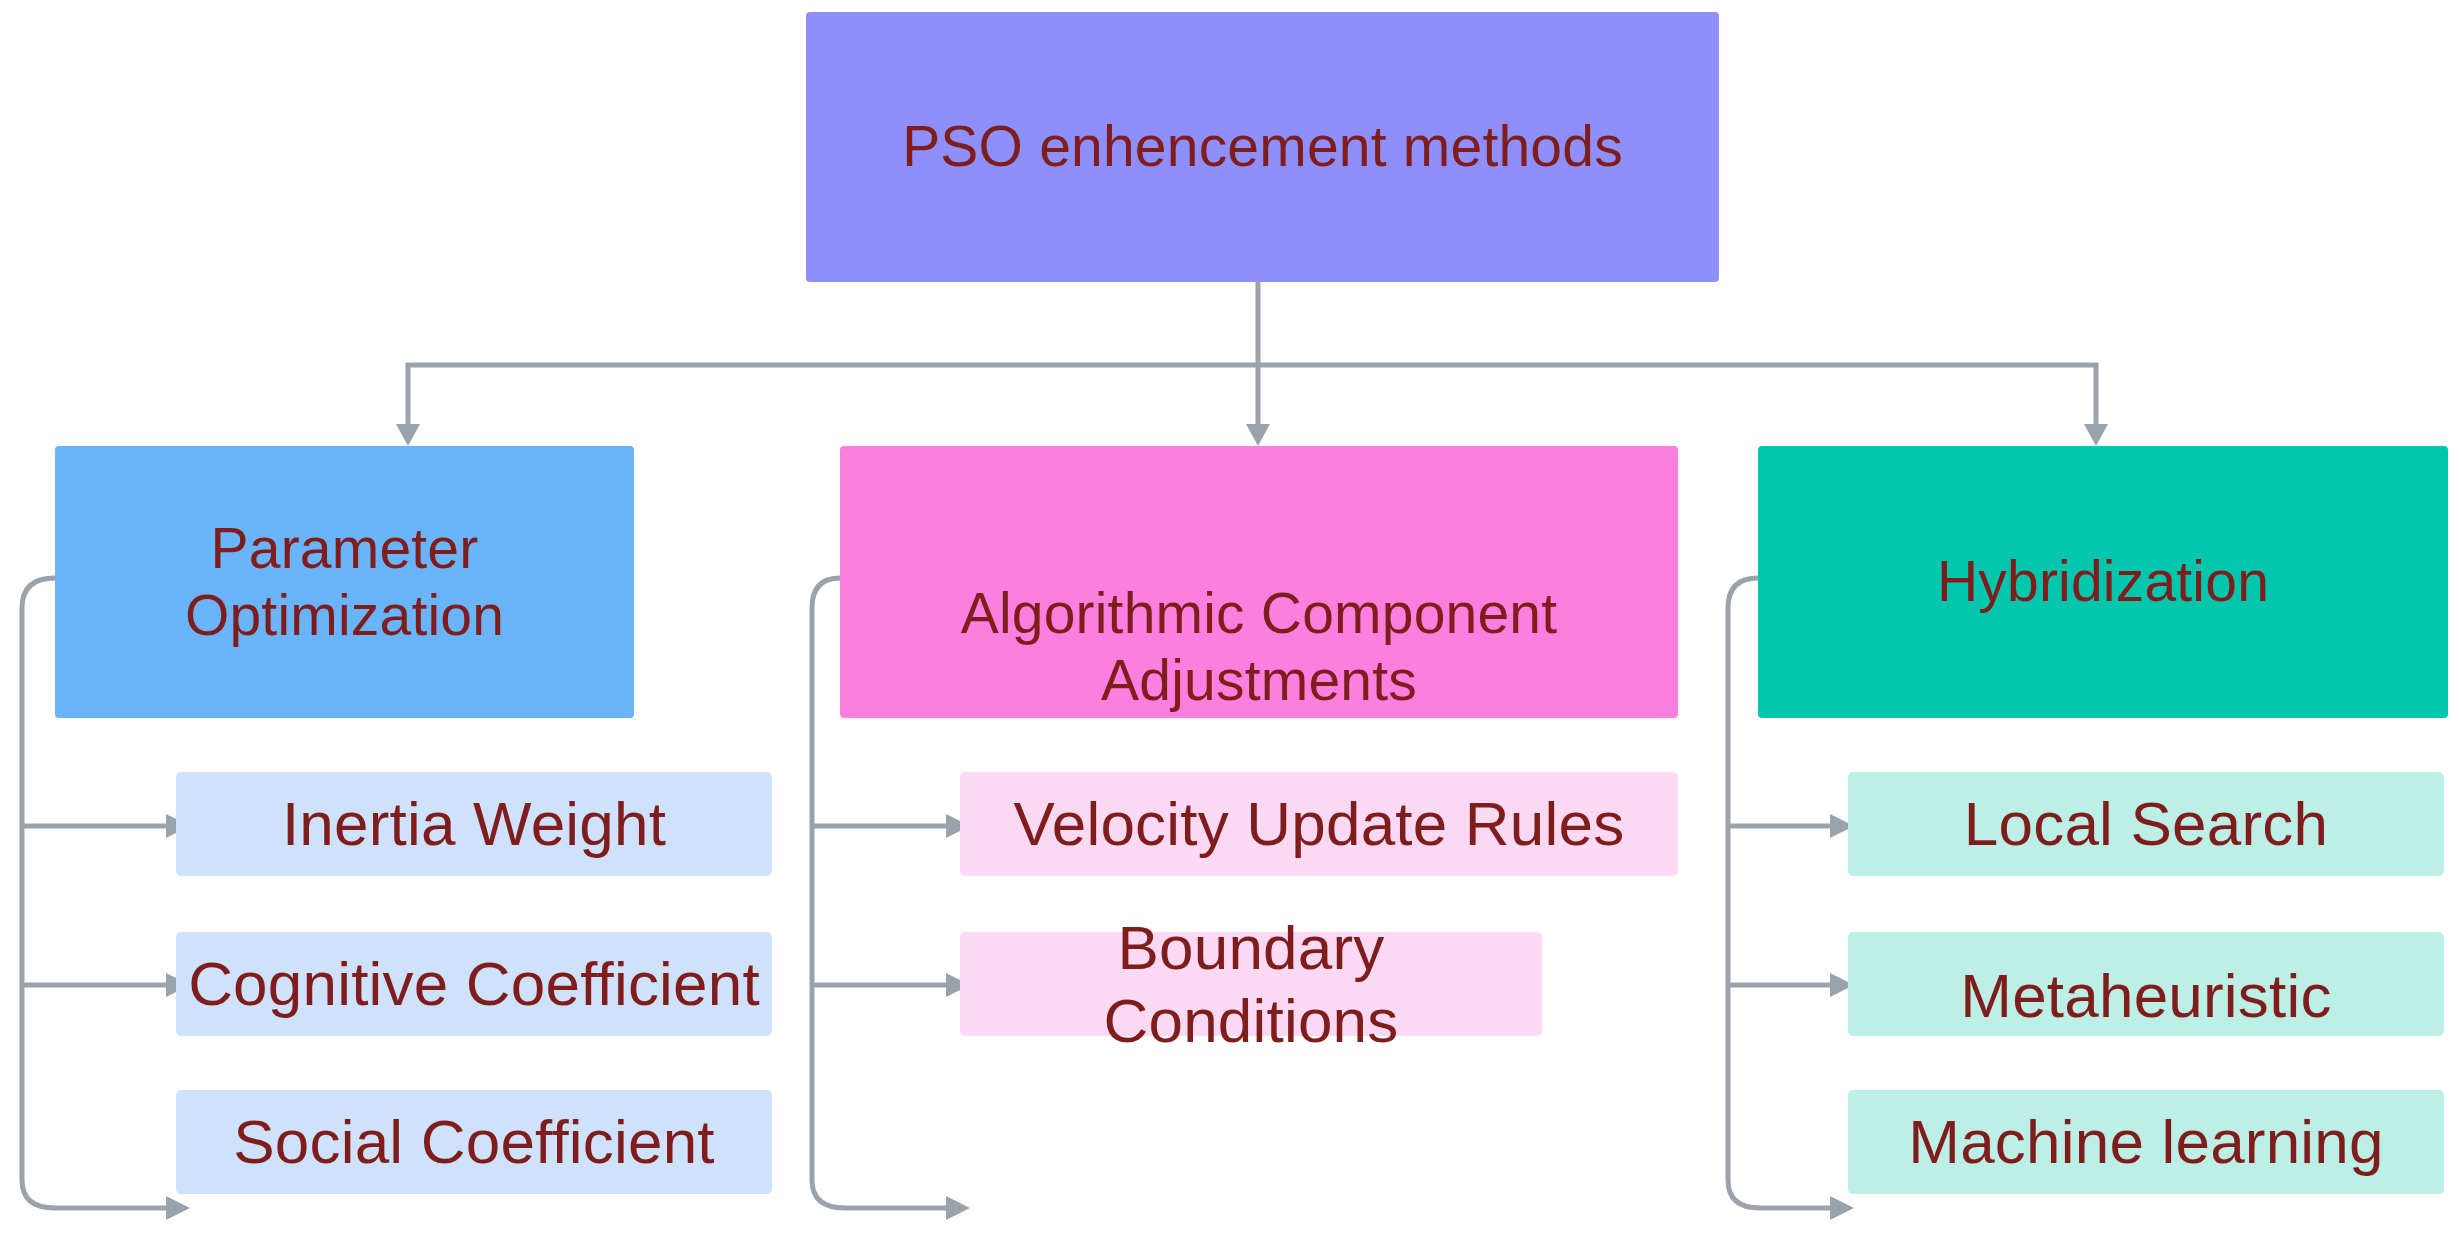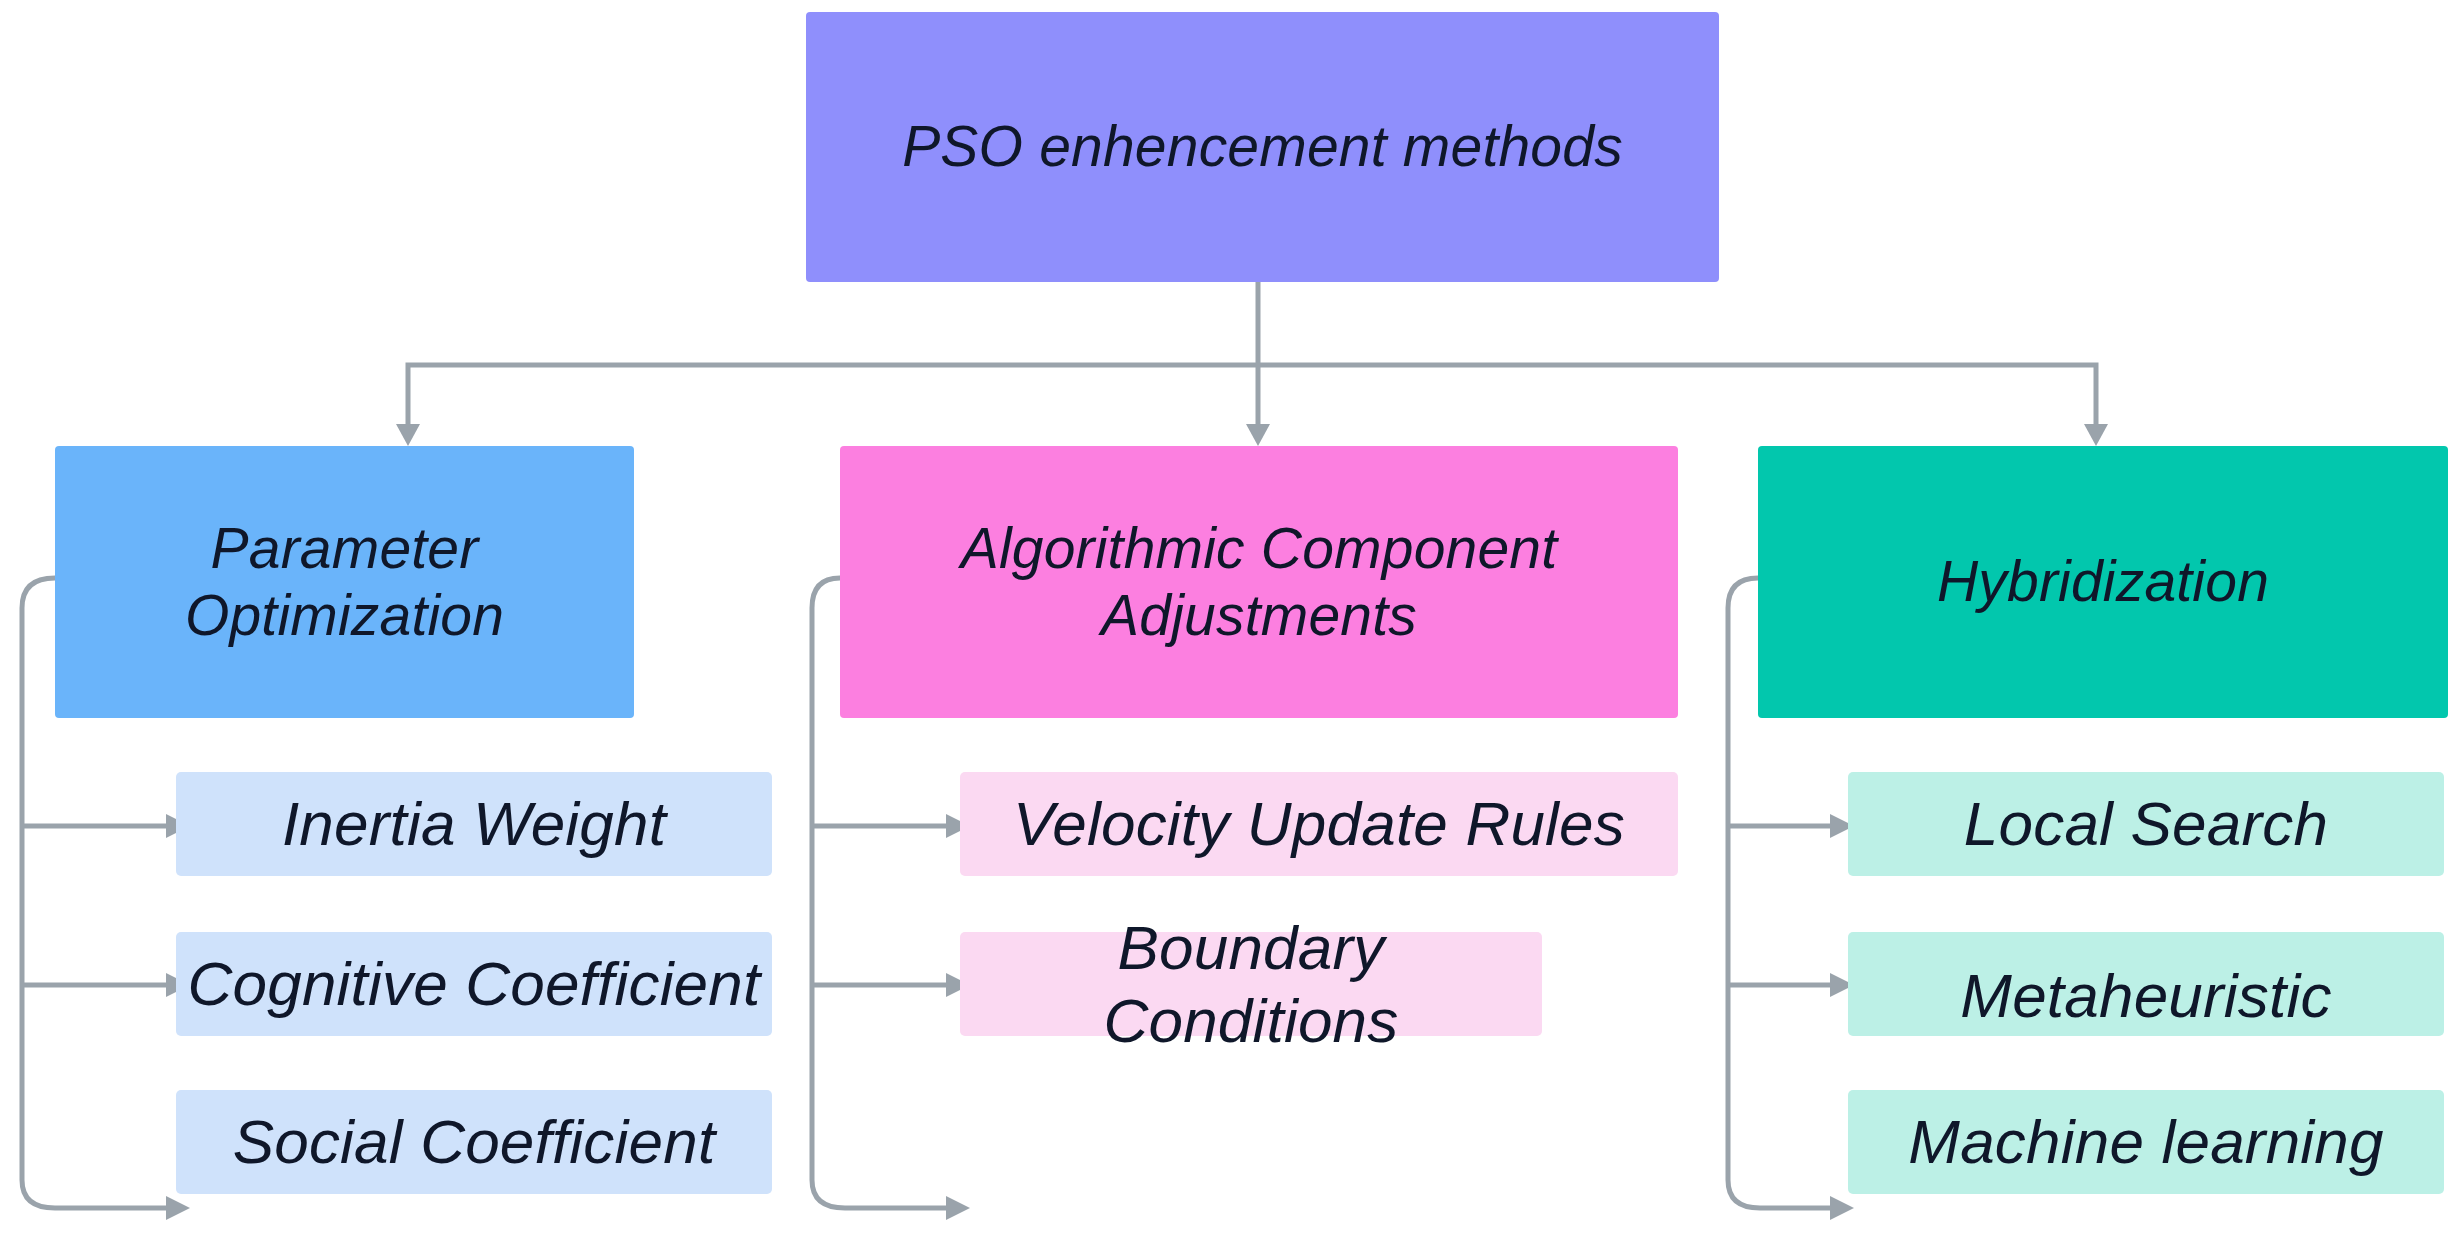--- a/index.html
+++ b/index.html
@@ -17,26 +17,25 @@
     background: #ffffff;
     overflow: hidden;
   }
   .node {
     position: absolute;
     box-sizing: border-box;
     display: flex;
     align-items: center;
     justify-content: center;
     text-align: center;
-    color: #0f172a;
+    color: #7f1d1d;
     border-radius: 3px;
     line-height: 1.18;
     padding: 4px 10px;
     letter-spacing: 0.2px;
-    font-style: italic;
   }
   .node-root {
     font-size: 57px;
     background: #8f8ffc;
     border-radius: 4px;
   }
   .node-cat {
     font-size: 57px;
     border-radius: 4px;
   }
@@ -114,21 +113,21 @@
   </svg>
 
   <div class="node node-root" style="left:806px; top:12px; width:913px; height:270px;">
     <span>PSO enhencement methods</span>
   </div>
 
   <div class="node node-cat cat-blue" style="left:55px; top:446px; width:579px; height:272px;">
     <span>Parameter Optimization</span>
   </div>
 
-  <div class="node node-cat cat-pink" style="left:840px; top:446px; width:838px; height:272px;">
+  <div class="node node-cat cat-pink" style="left:840px; top:446px; width:838px; height:272px;align-items:flex-end;">
     <span>Algorithmic Component Adjustments</span>
   </div>
 
   <div class="node node-cat cat-teal" style="left:1758px; top:446px; width:690px; height:272px;">
     <span>Hybridization</span>
   </div>
 
   <div class="node node-leaf leaf-blue" style="left:176px; top:772px; width:596px; height:104px;">
     <span>Inertia Weight</span>
   </div>

